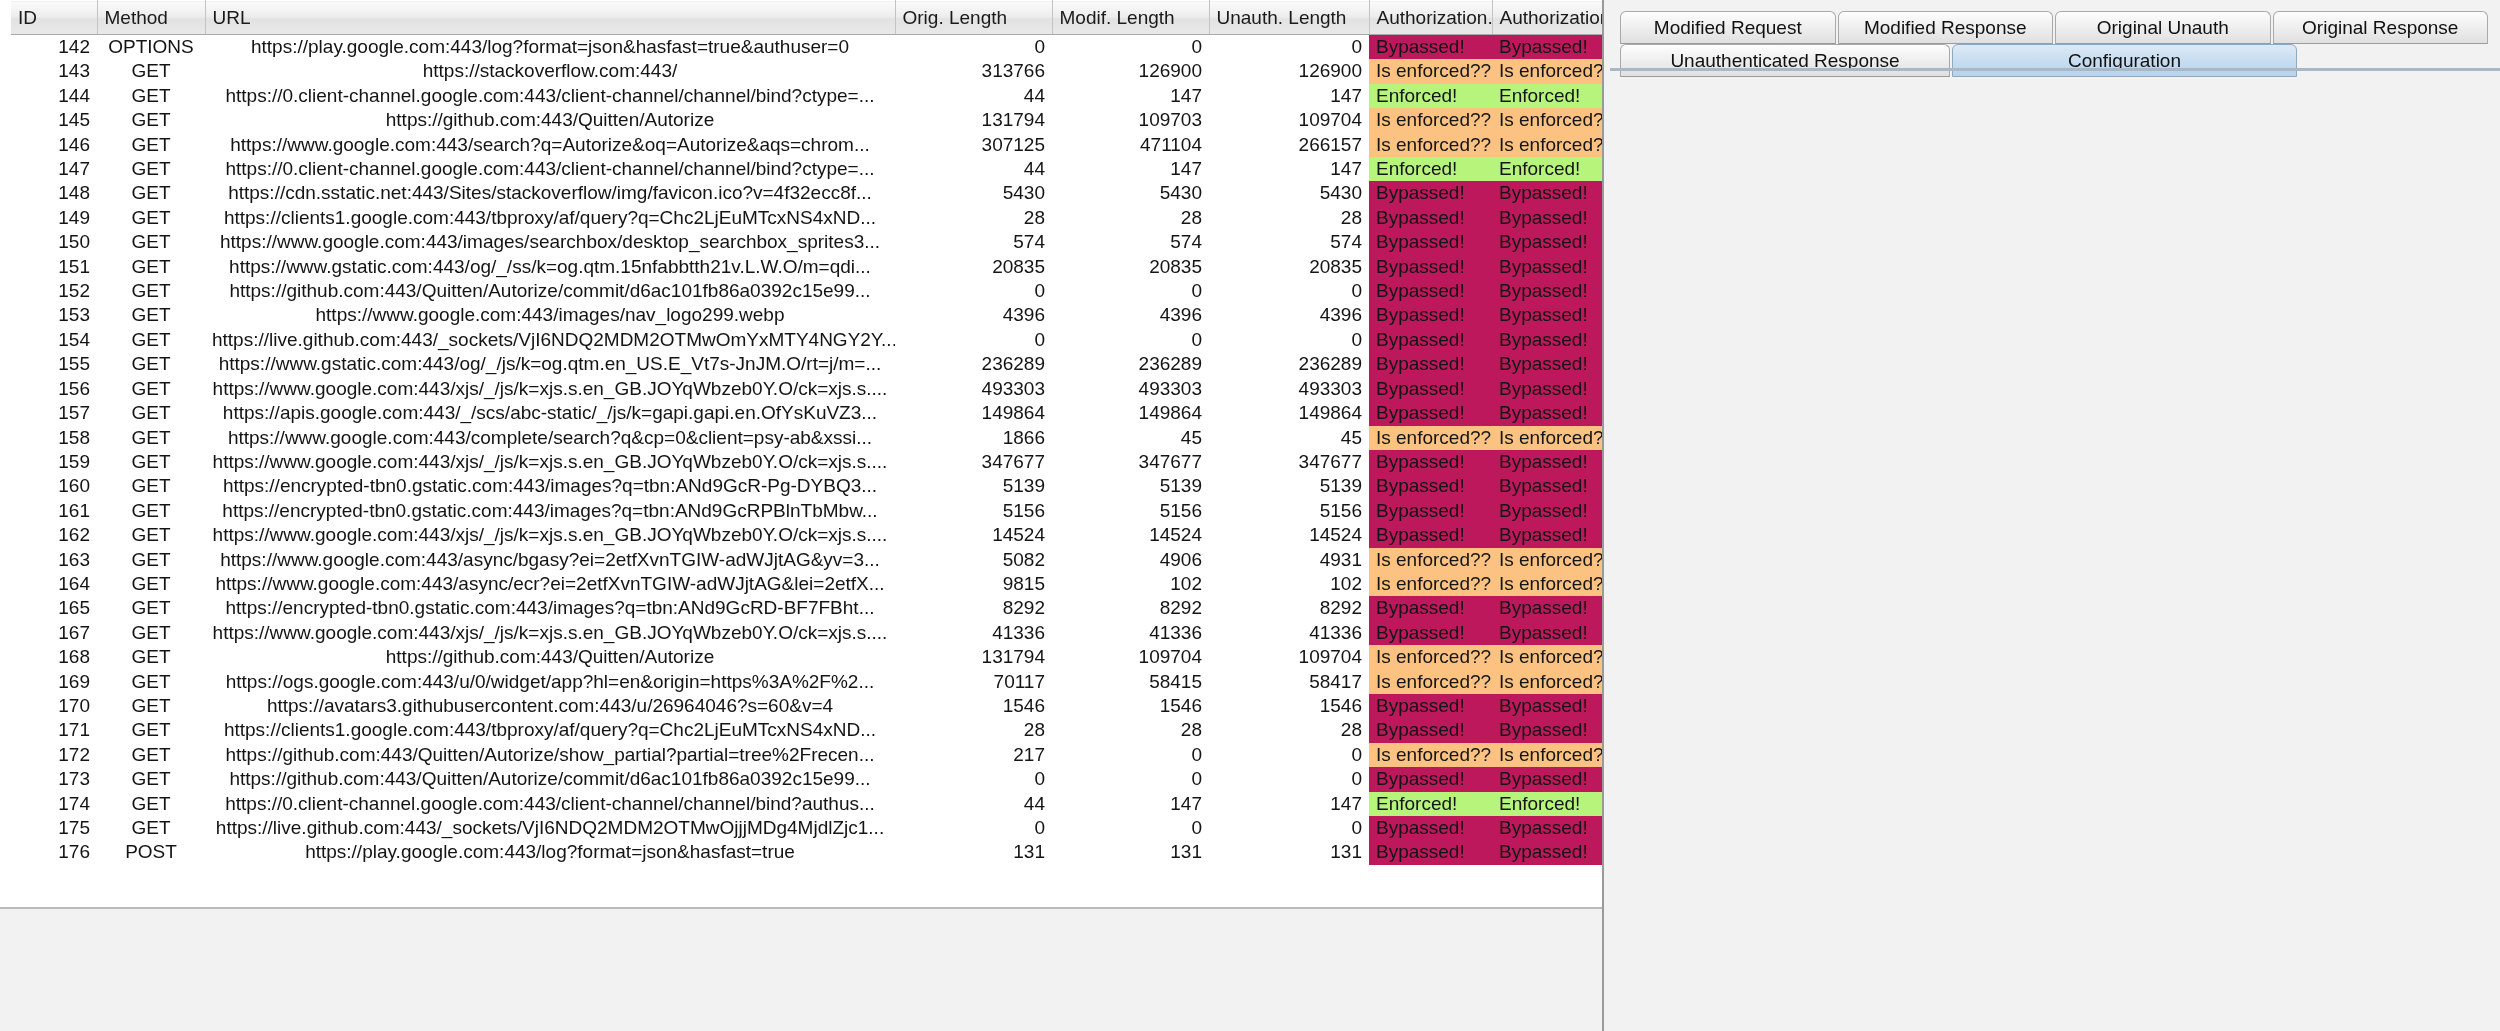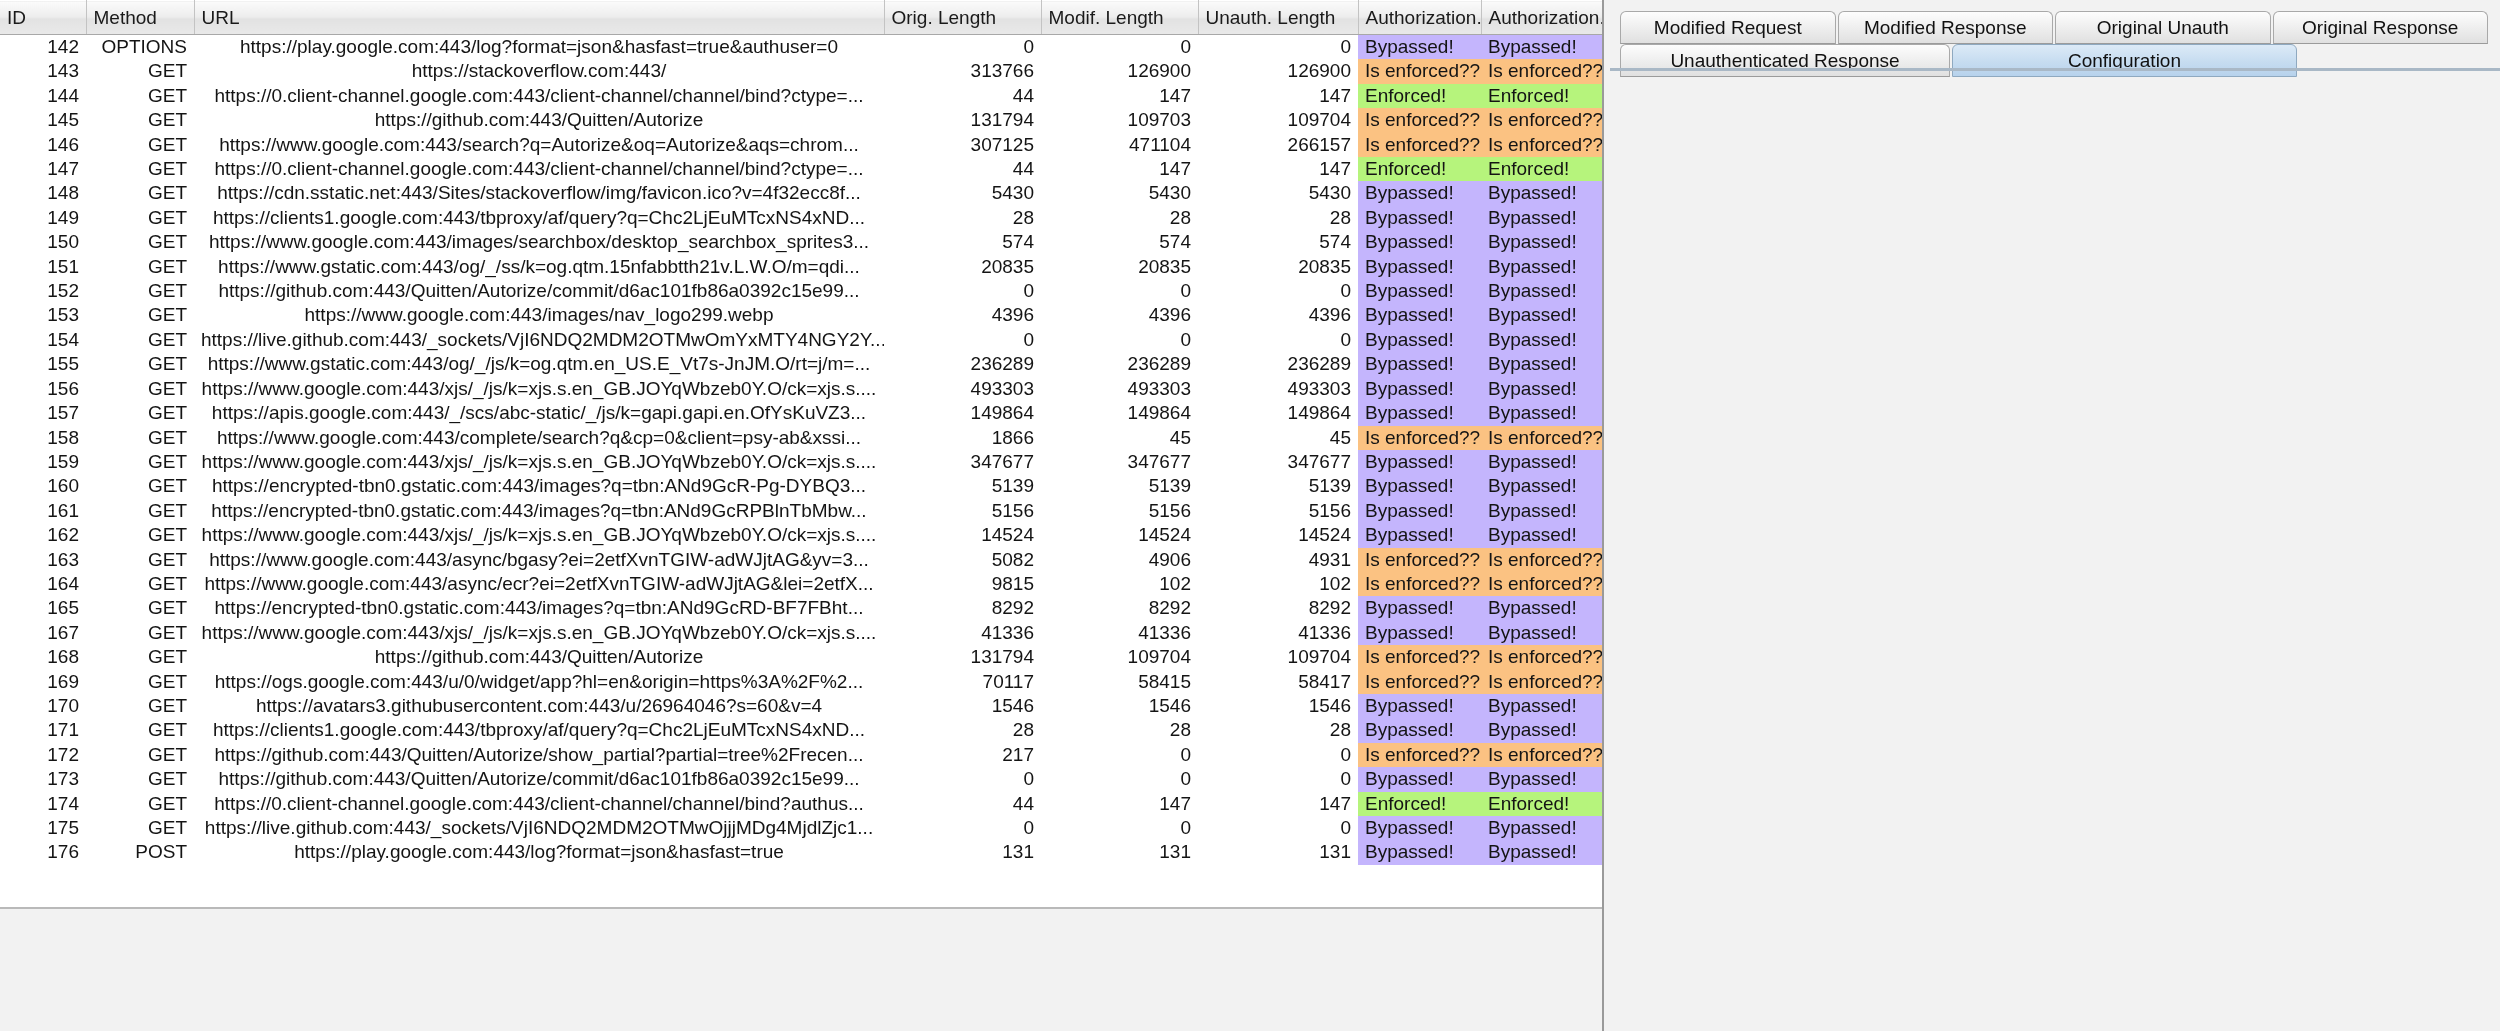--- a/index.html
+++ b/index.html
@@ -24,20 +24,21 @@
     background: #ffffff;
     position: relative;
     border-right: 2px solid #9a9a9a;
     overflow: hidden;
   }
   table.req-table {
     width: 1604px;
     border-collapse: collapse;
     table-layout: fixed;
     font-size: 19px;
+    margin-left: 11px;
   }
   table.req-table thead th {
     height: 34px;
     background: linear-gradient(to bottom, #fbfbfb 0%, #ececec 48%, #e2e2e2 52%, #e9e9e9 100%);
     border-right: 1px solid #c3c3c3;
     border-bottom: 1px solid #a8a8a8;
     border-top: 1px solid #ffffff;
     font-weight: normal;
     color: #1a1a1a;
     text-align: left;
@@ -50,35 +51,35 @@
   table.req-table tbody td {
     height: 24.4px;
     padding: 0 7px;
     font-size: 19px;
     color: #141414;
     white-space: nowrap;
     overflow: hidden;
     line-height: 24.4px;
   }
   .c-id     { width: 86px;  text-align: right; }
-  .c-method { width: 108px; text-align: right; }
+  .c-method { width: 108px; text-align: center; }
   .c-url    { width: 690px; text-align: center; }
   .c-olen   { width: 157px; text-align: right; }
   .c-mlen   { width: 157px; text-align: right; }
   .c-ulen   { width: 160px; text-align: right; }
   .c-auth1  { width: 123px; text-align: left; }
   .c-auth2  { width: 123px; text-align: left; }
 
   th.c-id { text-align: left; }
   th.c-olen, th.c-mlen, th.c-ulen { text-align: left; }
 
   tbody td.c-id, tbody td.c-method, tbody td.c-url,
   tbody td.c-olen, tbody td.c-mlen, tbody td.c-ulen { background: #ffffff; }
 
-  td.st-bypassed  { background: #c4b5fd; }
+  td.st-bypassed  { background: #be185d; }
   td.st-enforced  { background: #b6f47c; }
   td.st-isenf     { background: #fbc282; }
 
   #table-bottom-border {
     position: absolute;
     left: 0; top: 907px;
     width: 1604px; height: 2px;
     background: #b9b9b9;
   }
   #left-filler {

